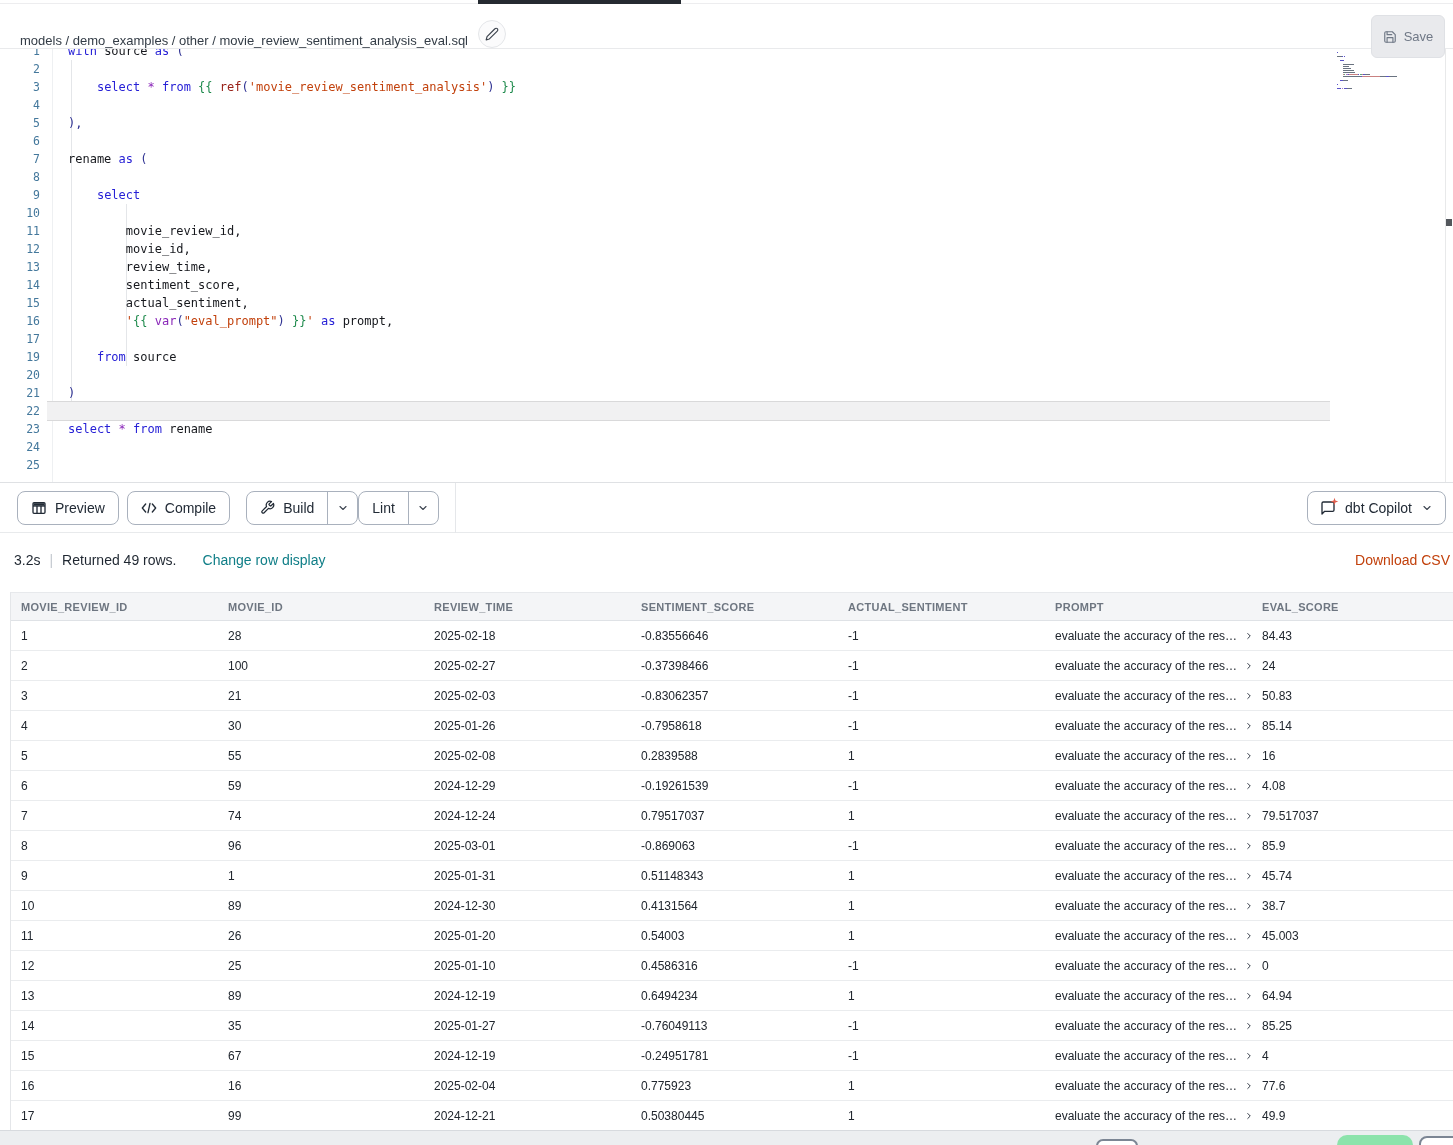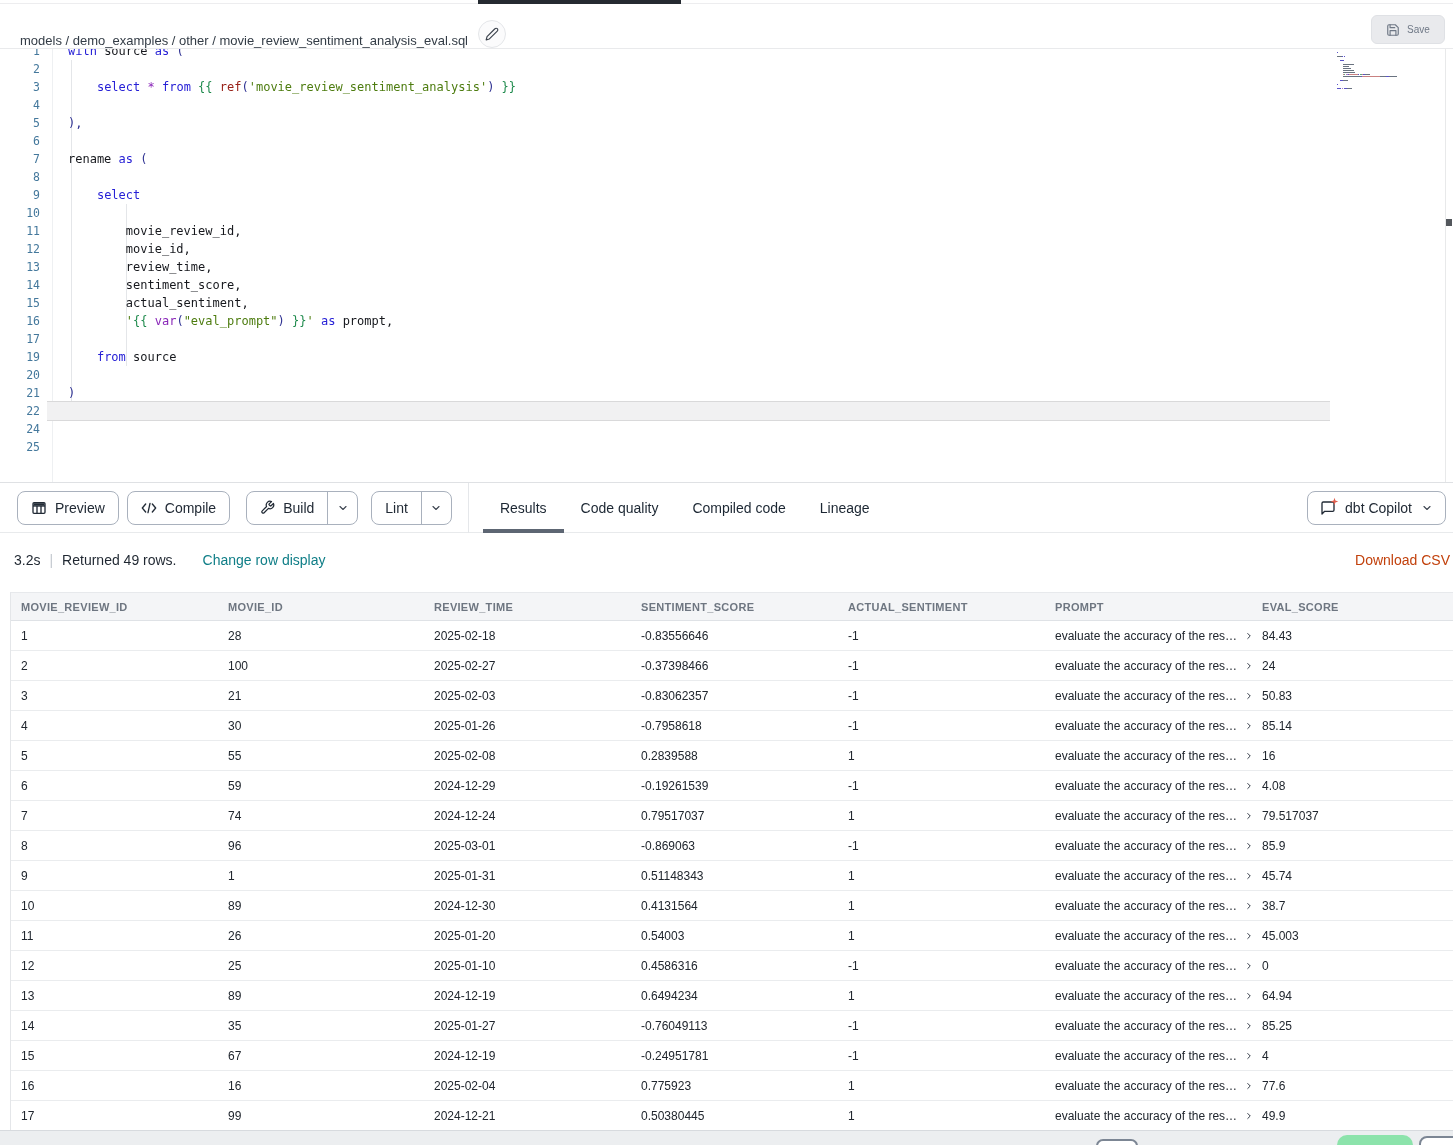--- a/index.html
+++ b/index.html
@@ -7,48 +7,48 @@
     font-family:"Liberation Sans", sans-serif; position:relative; }
 
   
   .topstrip { position:absolute; top:0; left:0; right:0; height:4px; background:#fff; border-bottom:1px solid #ededef; z-index:5;}
   .topstrip .dark { position:absolute; left:478px; top:0; width:203px; height:4px; background:#252a31; }
 
   
   .topbar { position:absolute; top:12px; left:0; right:0; height:37px; background:#fff; border-bottom:1px solid #e9eaec; display:flex; align-items:flex-end; z-index:4;}
   .breadcrumb { margin-left:20px; font-size:13px; color:#333c46; }
   .edit-circle { margin-left:10px; width:28px; height:28px; border-radius:50%; border:1px solid #e4e6e9; background:#fbfbfc; display:flex; align-items:center; justify-content:center; color:#3c434d; }
-  .save-btn { position:absolute; right:8px; top:3px; width:74px; height:29px; background:#e9eaed; border:1px solid #dfe1e5; border-radius:6px; color:#6f7886; display:flex; align-items:center; justify-content:center; gap:7px; font-size:10px; }
+  .save-btn { position:absolute; right:8px; top:3px; width:74px; height:43px; background:#e9eaed; border:1px solid #dfe1e5; border-radius:6px; color:#6f7886; display:flex; align-items:center; justify-content:center; gap:7px; font-size:13px; }
 
   
   .editor { position:absolute; top:41px; left:0; width:1453px; height:441px; background:#fff; overflow:hidden;
     font-family:"DejaVu Sans Mono", monospace; font-size:12px; }
   .gutterline { position:absolute; left:52px; top:0; bottom:0; width:1px; background:#eef0f2; }
   .guide1 { position:absolute; left:71px; top:19px; height:342px; width:1px; background:#e4e6e9; }
   .guide2 { position:absolute; left:126px; top:163px; height:162px; width:1px; background:#e4e6e9; }
   .active-line { position:absolute; left:47px; top:360px; width:1283px; height:20px; background:#f1f1f2; border-top:1px solid #d9d9da; border-bottom:1px solid #d9d9da; }
   #code-lines { position:absolute; top:1px; left:0; right:0; }
   .cl { height:18px; position:relative; }
   .ln { position:absolute; left:0; width:40px; text-align:right; color:#44789c; line-height:18px; font-size:11.5px; }
   .lc { position:absolute; left:68px; line-height:18px; white-space:pre; color:#16181d; }
-  .tk-k{color:#2721d6} .tk-b{color:#2e3192} .tk-j{color:#1e8a4c} .tk-s{color:#4d7c0f}
+  .tk-k{color:#2721d6} .tk-b{color:#2e3192} .tk-j{color:#1e8a4c} .tk-s{color:#c2410c}
   .tk-r{color:#992219} .tk-v{color:#8926b8} .tk-o{color:#8926b8} .tk-p{color:#16181d}
   .minimap { position:absolute; left:1337px; top:3px; width:100px; overflow:hidden; }
   .mm-line { height:1px; margin-bottom:1px; display:flex; flex-wrap:nowrap; }
   .mm-seg { height:1px; flex:none; }
   .editor-rborder { position:absolute; left:1445px; top:0; bottom:0; width:1px; background:#e8e9ea; }
   .scroll-thumb { position:absolute; left:1446px; top:178px; width:6px; height:7px; background:#53575c; }
   .pane-divider { position:absolute; top:482px; left:0; right:0; height:1px; background:#dfe1e4; }
 
   
   .toolbar { position:absolute; top:483px; left:0; right:0; height:50px; background:#fff; border-bottom:1px solid #e8eaec; display:flex; align-items:center; }
   .btn { height:34px; background:#fff; border:1px solid #a9b1bd; border-radius:8px; display:flex; align-items:center; font-size:14px; color:#222b36; cursor:pointer; }
   .btn .seg { display:flex; align-items:center; gap:8px; padding:0 13px; height:100%; }
   .btn .caret { width:30px; display:flex; align-items:center; justify-content:center; border-left:1px solid #a9b1bd; height:100%; color:#3c4450; }
-  .m17{margin-left:17px}.m8{margin-left:8px}.m16{margin-left:16px}.m13{margin-left:13px}
+  .m17{margin-left:17px}.m8{margin-left:8px}.m16{margin-left:16px}.m13{}
   .tb-divider { width:1px; height:50px; background:#e5e7ea; margin-left:16px; }
   .tabs { display:flex; margin-left:14px; height:50px; }
   .tab { padding:0 17px; display:flex; align-items:center; font-size:14px; color:#1c2733; position:relative; cursor:pointer; white-space:nowrap; }
   .tab.active::after { content:""; position:absolute; left:0; right:0; bottom:0; height:4px; background:#5d6673; }
   .copilot-btn { margin-left:auto; margin-right:7px; padding:0; }
   .copilot-btn .seg { padding:0 12px; gap:9px; }
   .sparkle { color:#e0604f; }
 
   
   .resultsbar { position:absolute; top:534px; left:0; right:0; height:58px; background:#fff; }
@@ -180,20 +180,24 @@
         <span class="ln">20</span>
         <span class="lc"></span>
       </div>
       <div class="cl">
         <span class="ln">21</span>
         <span class="lc"><span class="tk-b">)</span></span>
       </div>
       <div class="cl">
         <span class="ln">22</span>
         <span class="lc"></span>
+      </div>
+      <div class="cl">
+        <span class="ln">23</span>
+        <span class="lc"><span class="tk-k">select</span><span class="tk-p"> </span><span class="tk-o">*</span><span class="tk-p"> </span><span class="tk-k">from</span><span class="tk-p"> rename</span></span>
       </div>
       <div class="cl">
         <span class="ln">24</span>
         <span class="lc"></span>
       </div>
       <div class="cl">
         <span class="ln">25</span>
         <span class="lc"></span>
       </div>
     </div>
@@ -368,26 +372,20 @@
     </span>
     <span class="caret">
       <span style="display:flex">
           <svg width="12" height="12" viewBox="0 0 24 24" fill="none" stroke="currentColor" stroke-width="2.2" stroke-linecap="round" stroke-linejoin="round">
             <polyline points="6 9 12 15 18 9"></polyline>
           </svg>
         </span>
     </span>
   </div>
   <div class="tb-divider"></div>
-  <div class="tabs" id="tabs">
-      <div class="tab active">Results</div>
-      <div class="tab">Code quality</div>
-      <div class="tab">Compiled code</div>
-      <div class="tab">Lineage</div>
-    </div>
   <div class="btn copilot-btn">
     <span class="seg">
       <span style="display:flex;position:relative">
         <svg width="16" height="16" viewBox="0 0 24 24" fill="none" stroke="#222b36" stroke-width="2" stroke-linecap="round" stroke-linejoin="round">
             <path d="M21 15a2 2 0 0 1-2 2H7l-4 4V5a2 2 0 0 1 2-2h14a2 2 0 0 1 2 2z"></path>
           </svg>
         <svg class="sparkle" width="9" height="9" viewBox="0 0 24 24" fill="currentColor" style="position:absolute;right:-3px;top:-3px">
             <path d="M12 2l2.4 7.6L22 12l-7.6 2.4L12 22l-2.4-7.6L2 12l7.6-2.4z"></path>
           </svg>
       </span>

